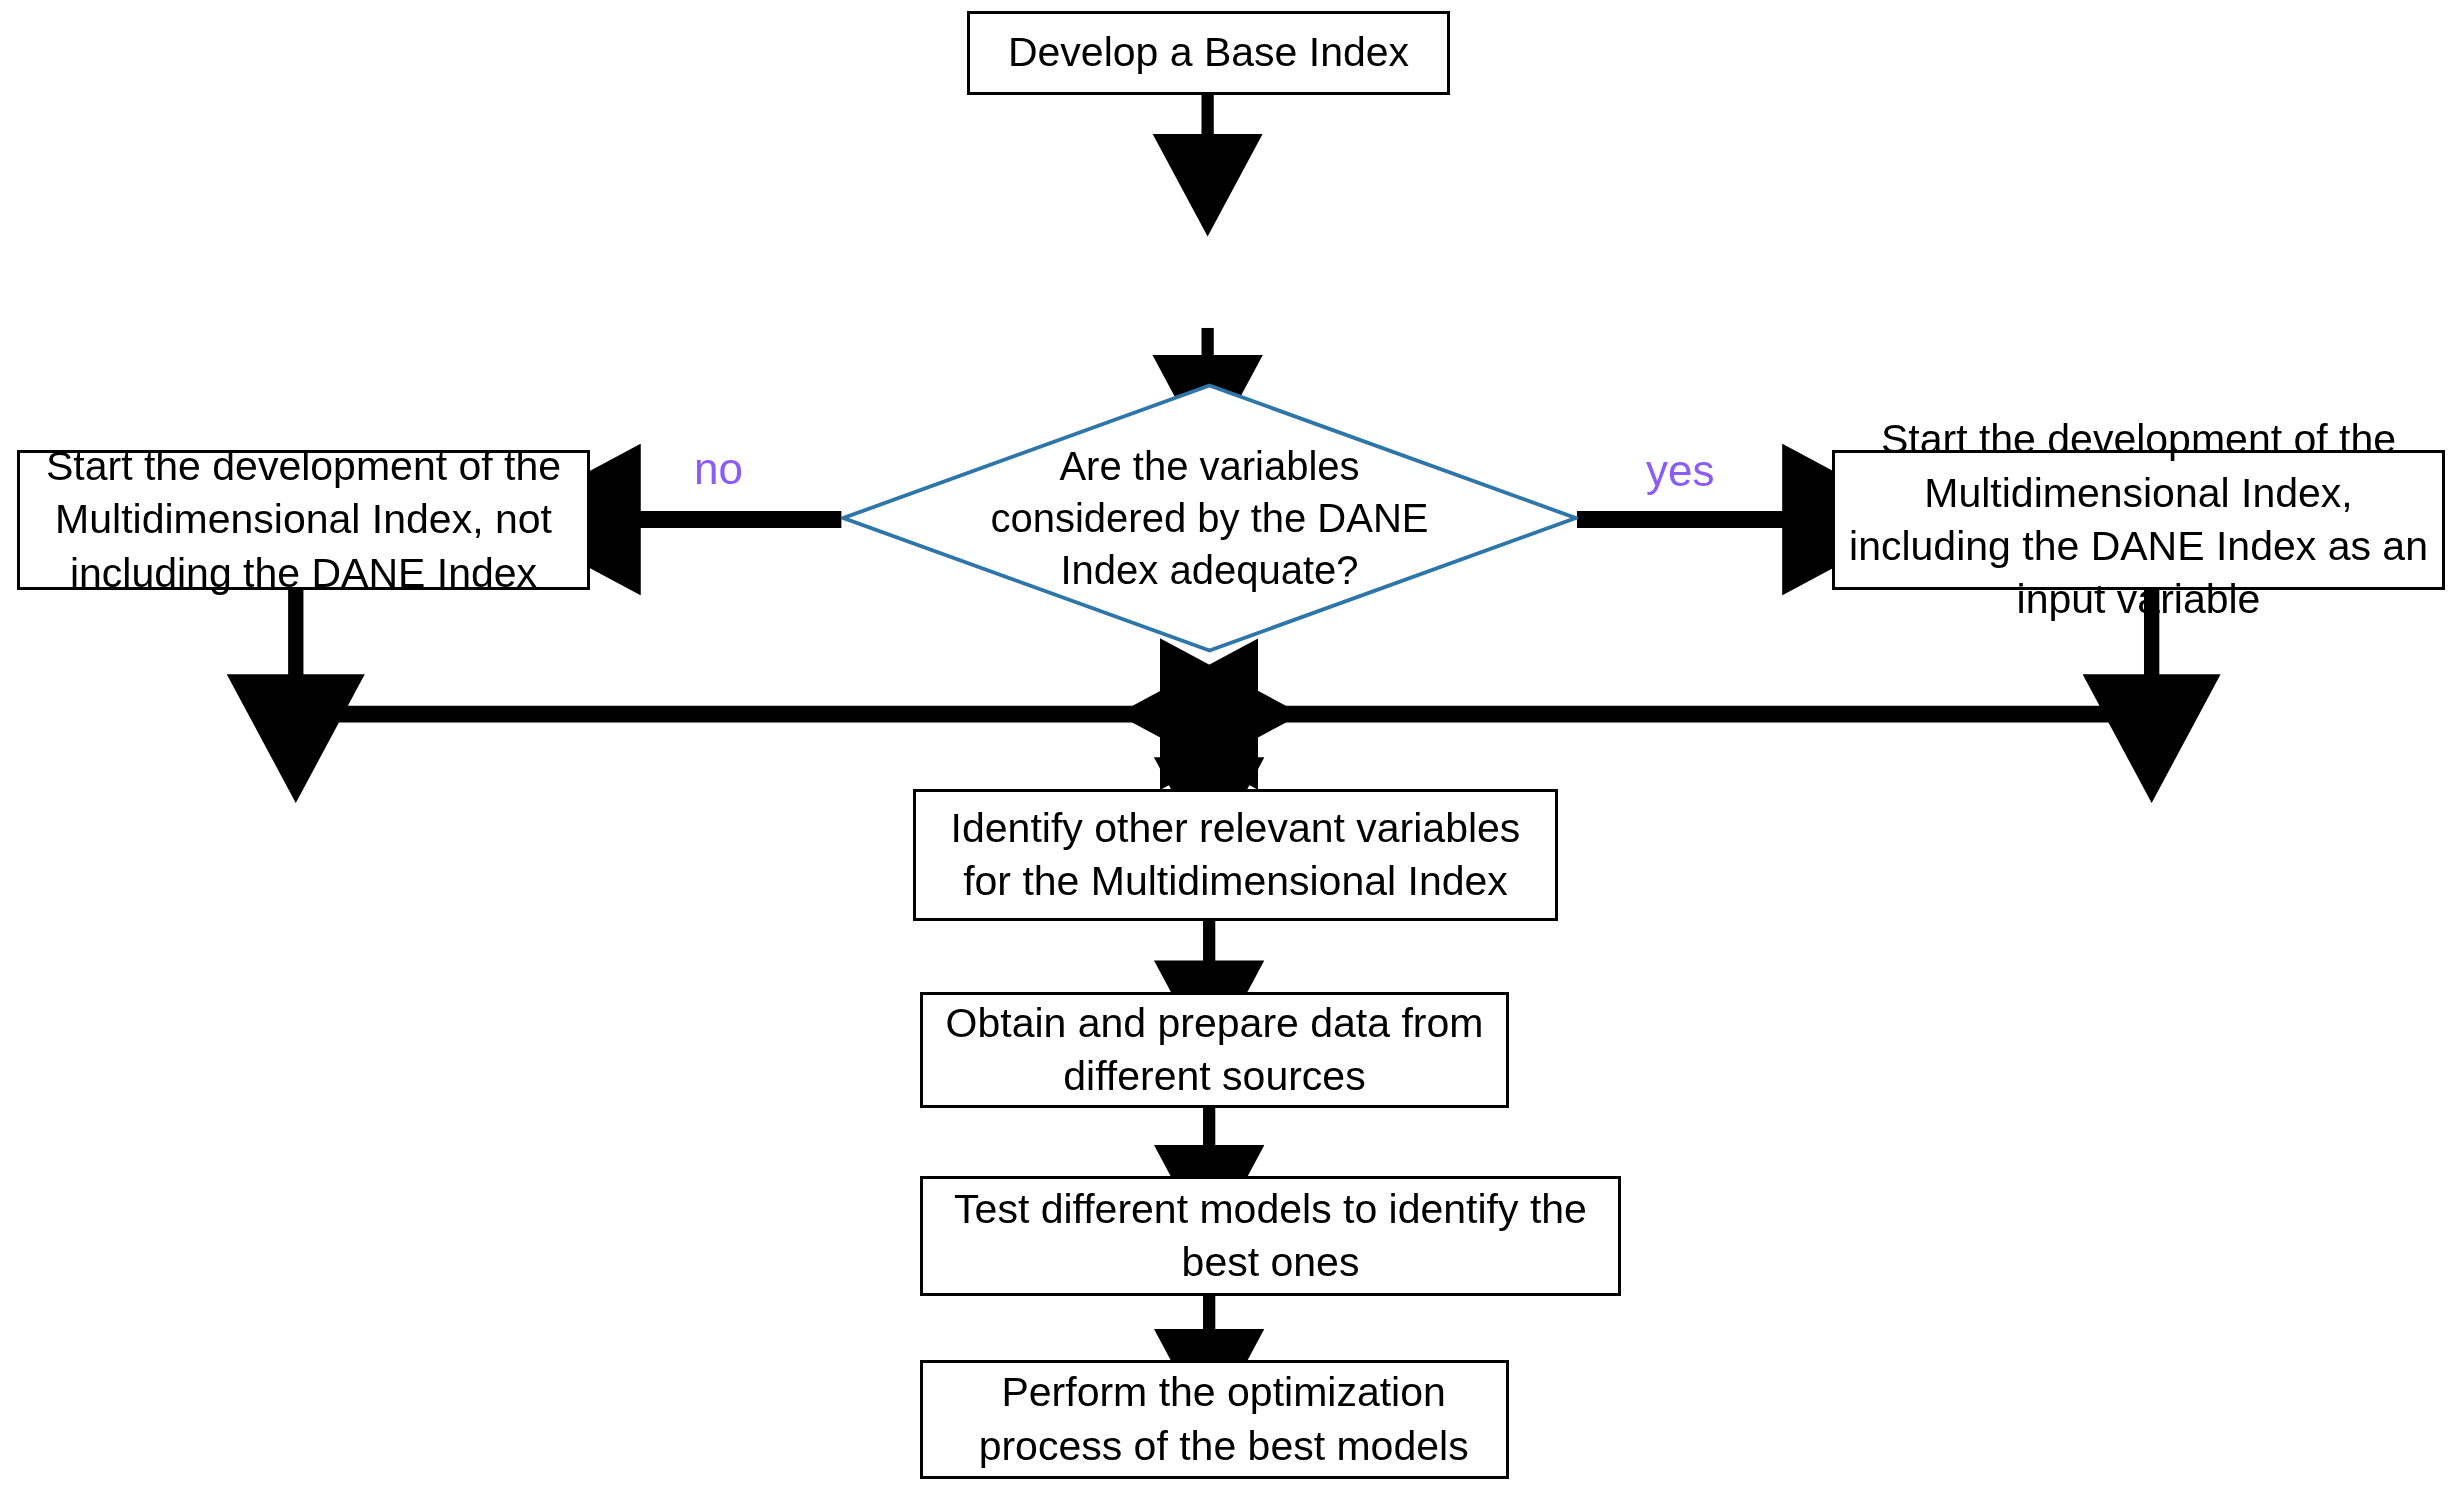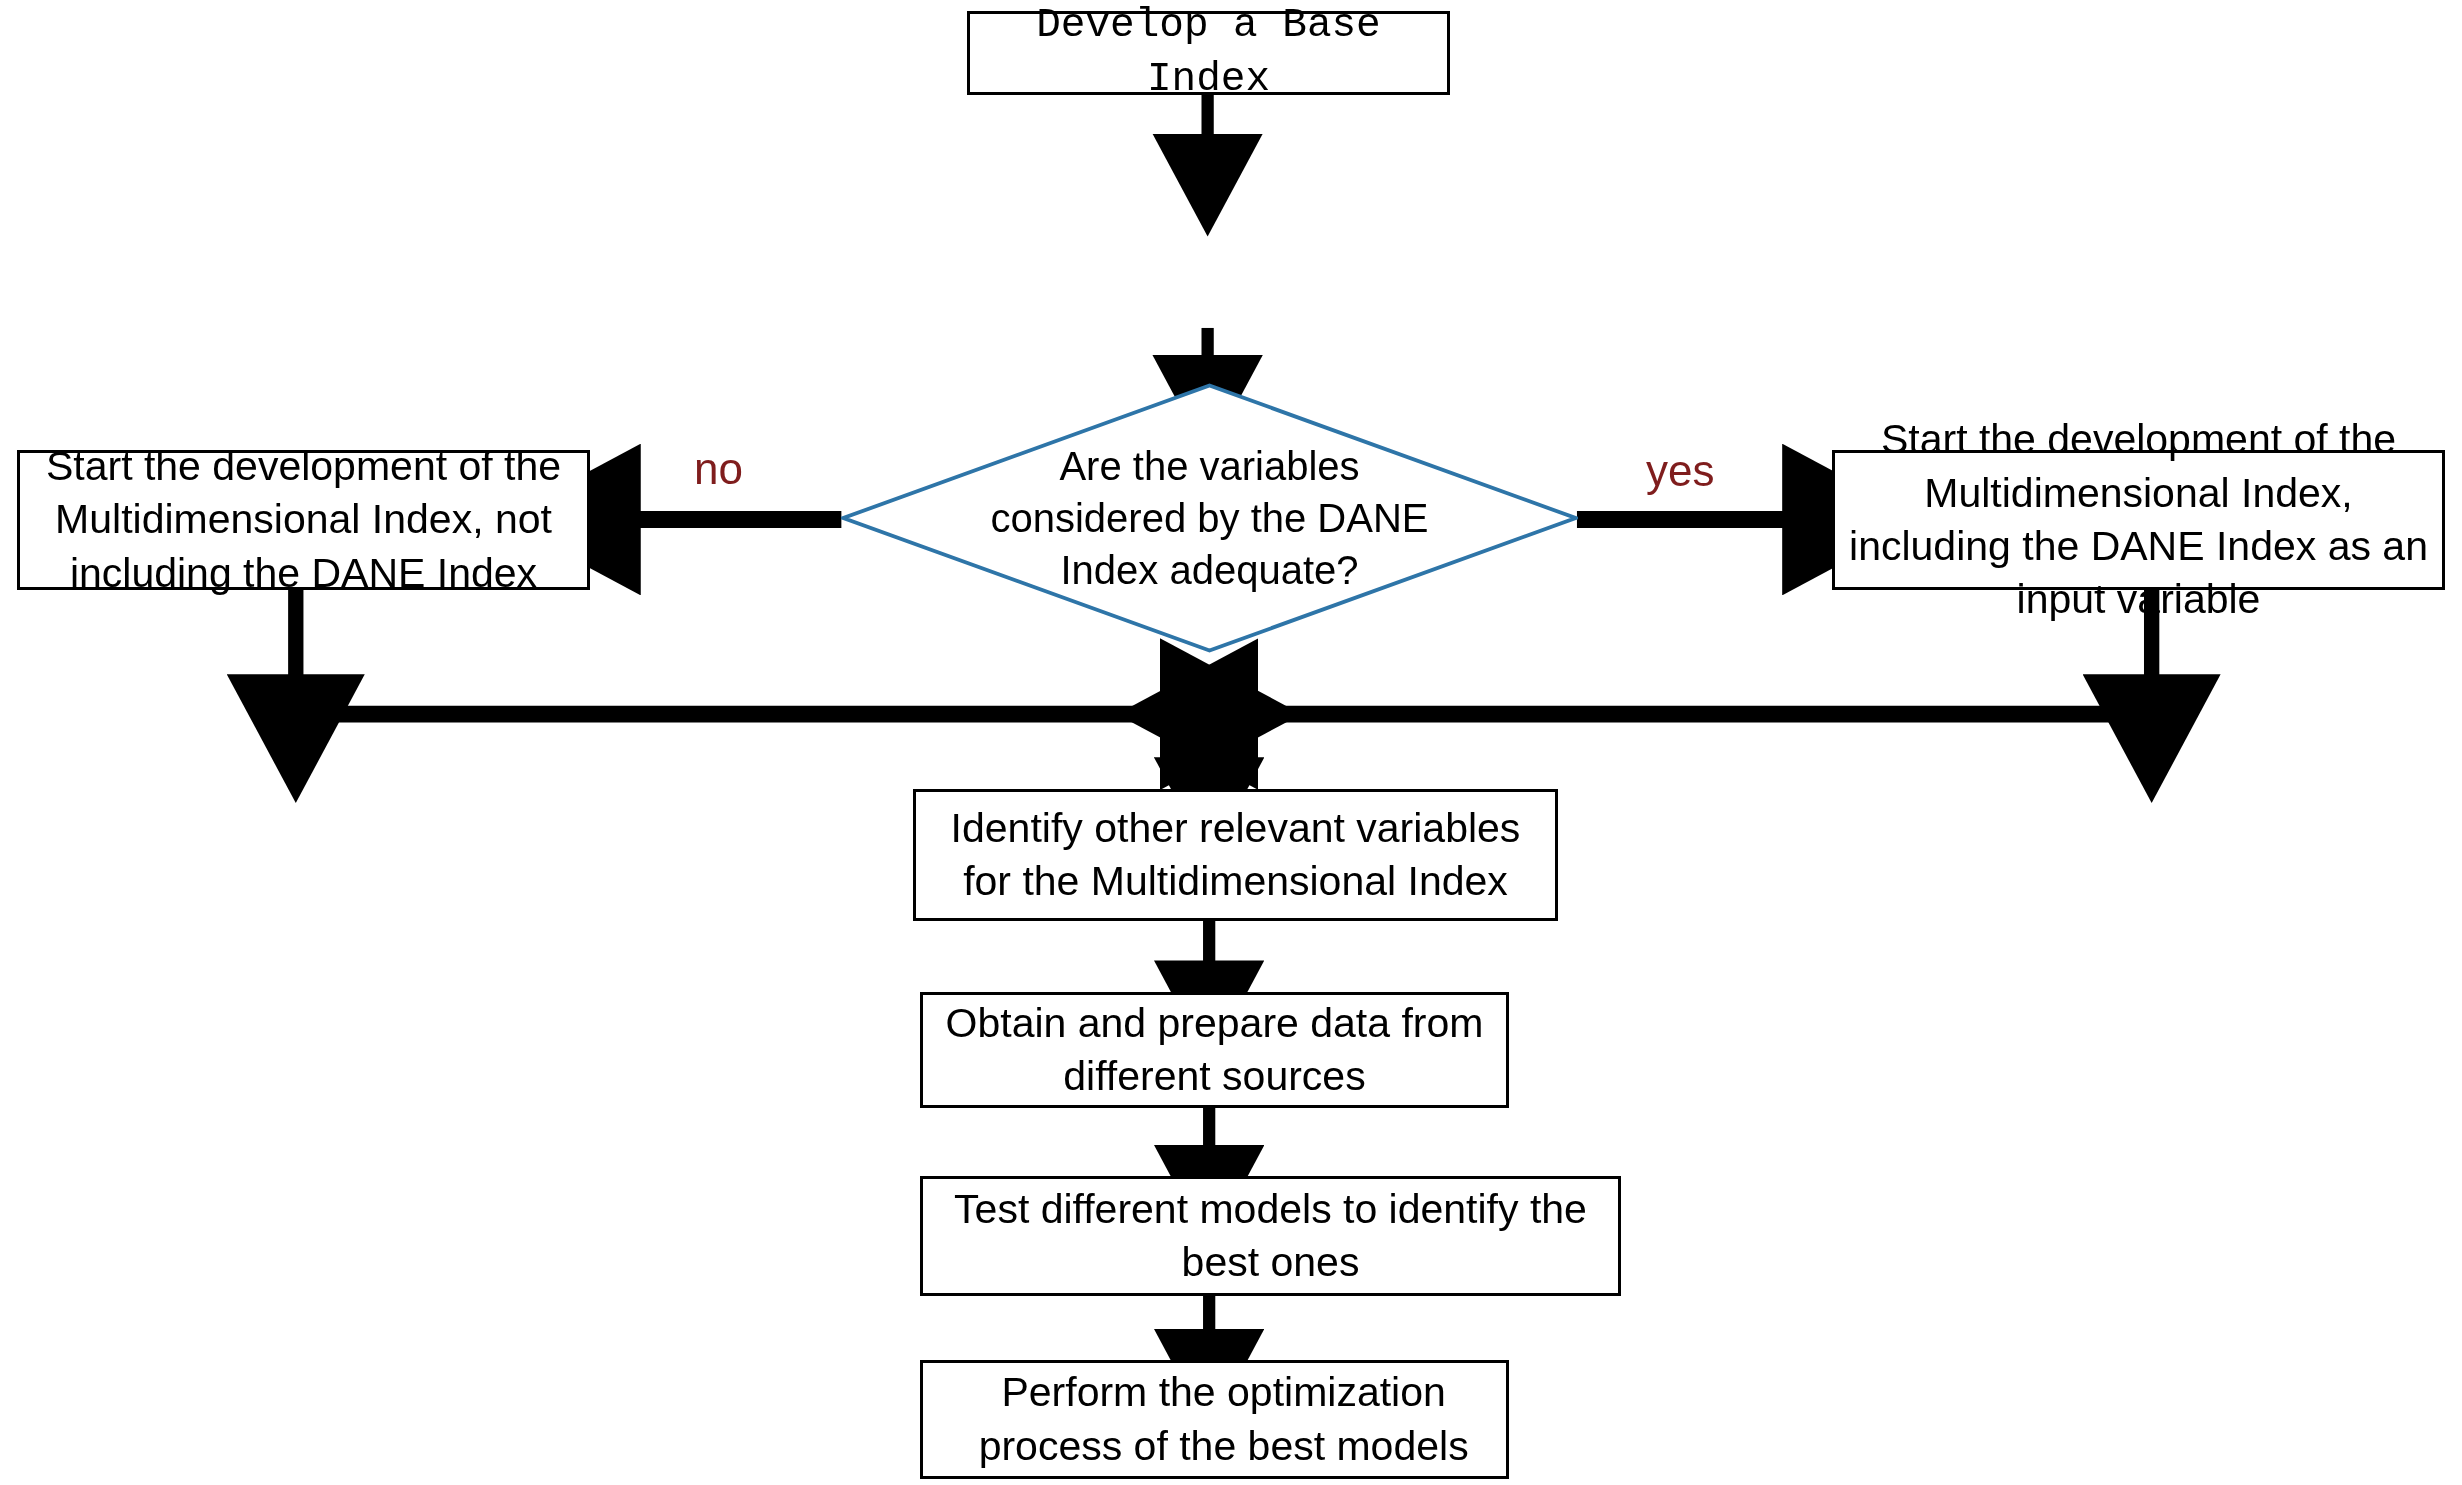--- a/index.html
+++ b/index.html
@@ -27,21 +27,21 @@
   }
   .process {
     border: 3.8px solid #000000;
     font-size: 41px;
     line-height: 1.30;
     padding: 4.6px 10.7px;
   }
   .edge-label {
     position: absolute;
     font-size: 44px;
-    color: #7f1d1d;
+    color: #8b5cf6;
     white-space: nowrap;
   }
   .diamond-wrap {
     position: absolute;
   }
   .diamond-text {
     position: absolute;
     left: 0;
     top: 0;
     width: 100%;
@@ -96,21 +96,21 @@
 
     <line x1="1578" y1="932" x2="1578" y2="1022" stroke="#000000" stroke-width="16" marker-end="url(#ah)"></line>
 
     <line x1="1578" y1="1200" x2="1578" y2="1287" stroke="#000000" stroke-width="16" marker-end="url(#ah)"></line>
 
     <line x1="1578" y1="1445" x2="1578" y2="1528" stroke="#000000" stroke-width="16" marker-end="url(#ah)"></line>
 
     <line x1="1578" y1="1690" x2="1578" y2="1768" stroke="#000000" stroke-width="16" marker-end="url(#ah)"></line>
   </svg>
 
-  <div class="node process" style="left:967px; top:10.7px; width:483px; height:84px;font-family:Liberation Mono, monospace;">
+  <div class="node process" style="left:967px; top:10.7px; width:483px; height:84px;">
     <span>Develop a Base Index</span>
   </div>
 
 
   <div class="diamond-wrap" style="left:841px; top:383px; width:737px; height:270px;">
     <svg width="737" height="270" viewBox="0 0 962 352" xmlns="http://www.w3.org/2000/svg" style="position:absolute; left:0; top:0;">
       <polygon points="481,3 959,176 481,349 3,176" fill="#ffffff" stroke="#2E75A8" stroke-width="5"></polygon>
     </svg>
     <div class="diamond-text">
       <span>Are the variables considered by the DANE Index adequate?</span>

